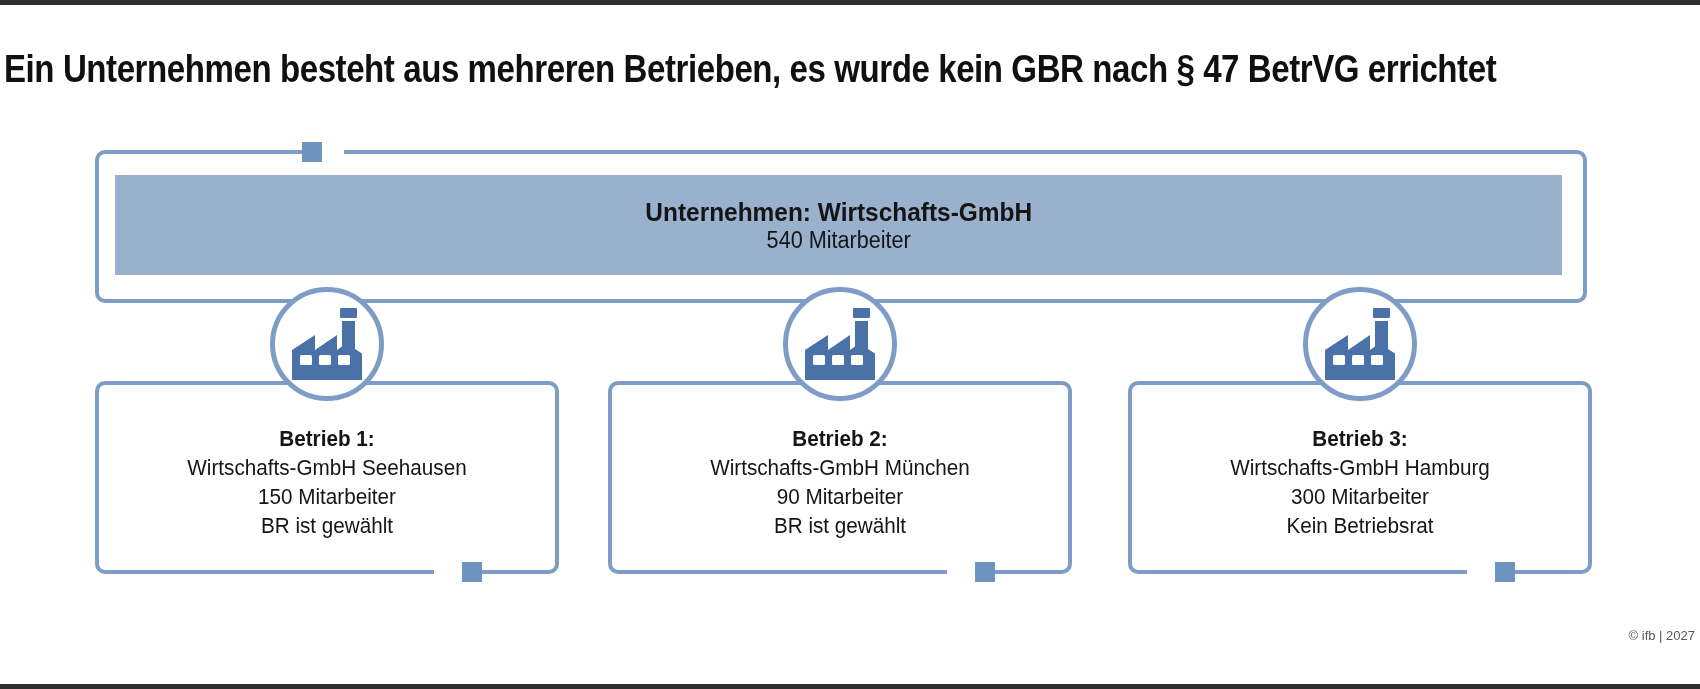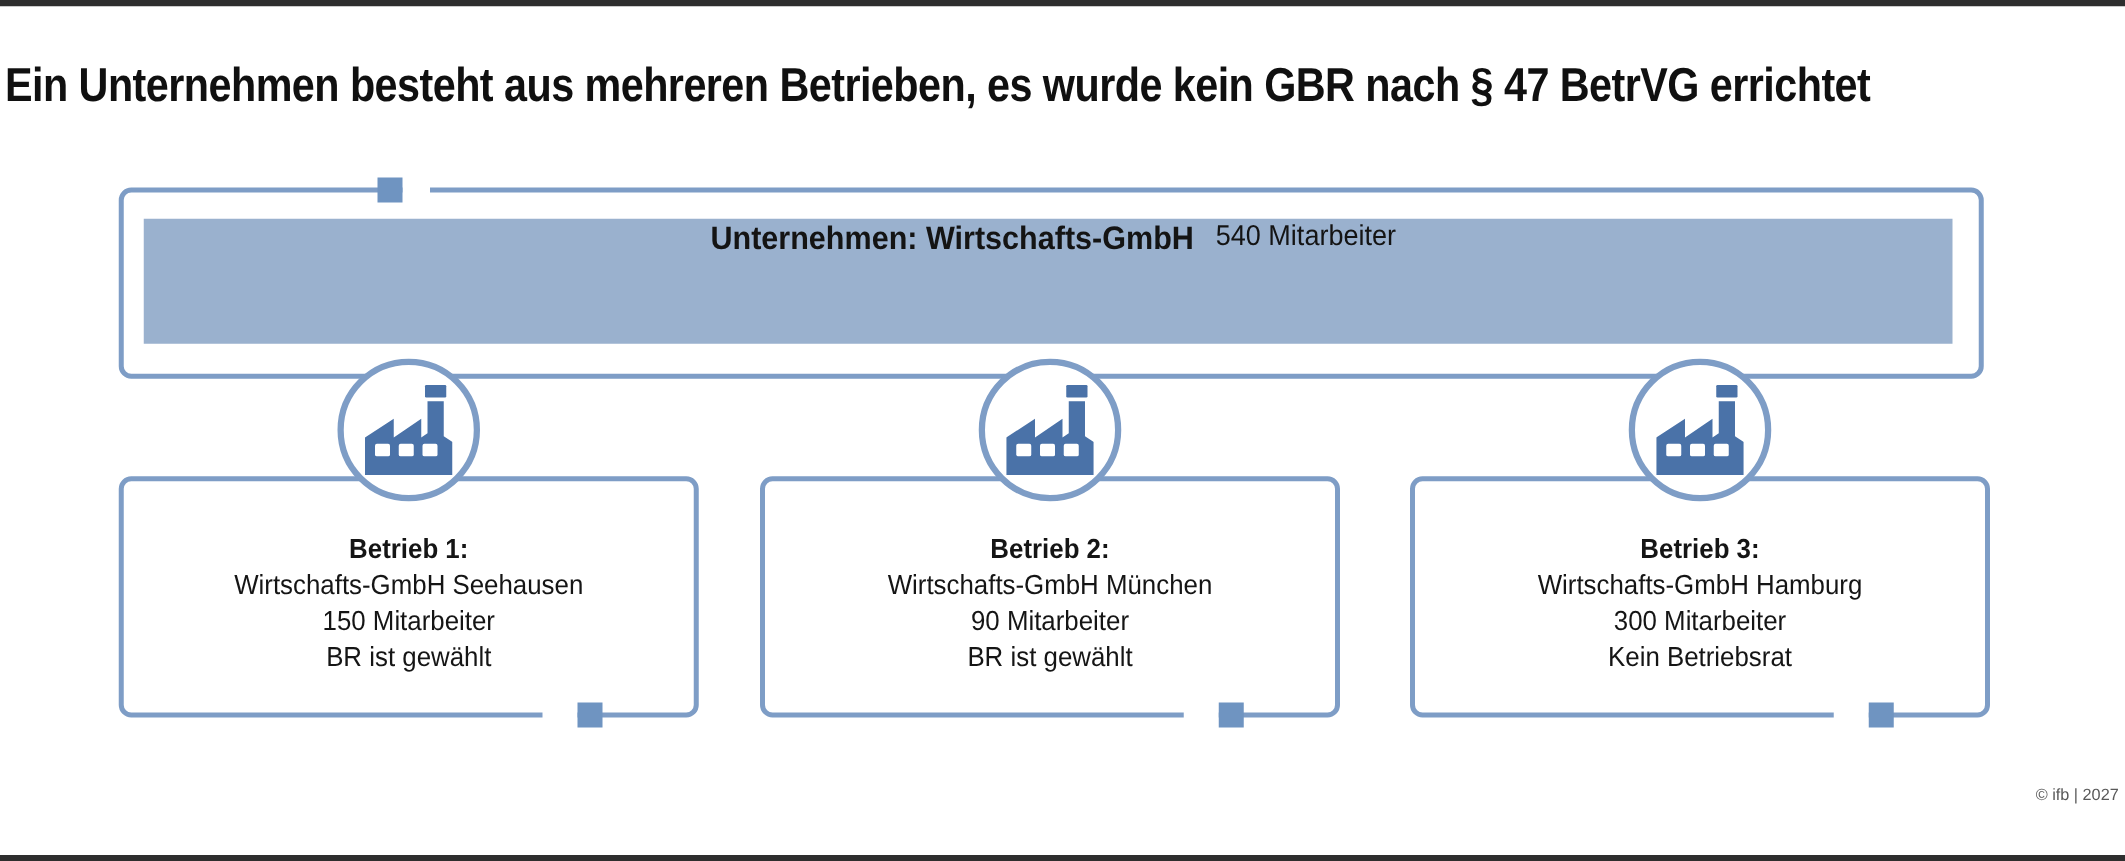--- a/index.html
+++ b/index.html
@@ -23,21 +23,21 @@
     background:#ffffff; box-sizing:border-box; z-index:1;
   }
   #company-box { left:95px;  top:150px; width:1492px; height:153px; }
   #site-box-1  { left:95px;  top:381px; width:464px;  height:193px; }
   #site-box-2  { left:608px; top:381px; width:464px;  height:193px; }
   #site-box-3  { left:1128px;top:381px; width:464px;  height:193px; }
 
   .company-bar {
     position:absolute; left:115px; top:175px; width:1447px; height:100px;
     background:#9AB1CE; z-index:2;
-    display:flex; flex-direction:row; justify-content:center; align-items:flex-start;
+    display:flex; flex-direction:column; justify-content:center; align-items:center;
     color:#141414;
   }
   .company-bar .line1 { font-size:26px; font-weight:bold; line-height:30px; transform:scaleX(0.94); }
   .company-bar .line2 { font-size:23px; line-height:27px; transform:scaleX(0.94); }
 
   .patch  { position:absolute; background:#ffffff; z-index:3; }
   .marker { position:absolute; width:20px; height:20px; background:#6F94C1; z-index:4; }
 
   .circle {
     position:absolute; top:287px; width:104px; height:104px;

